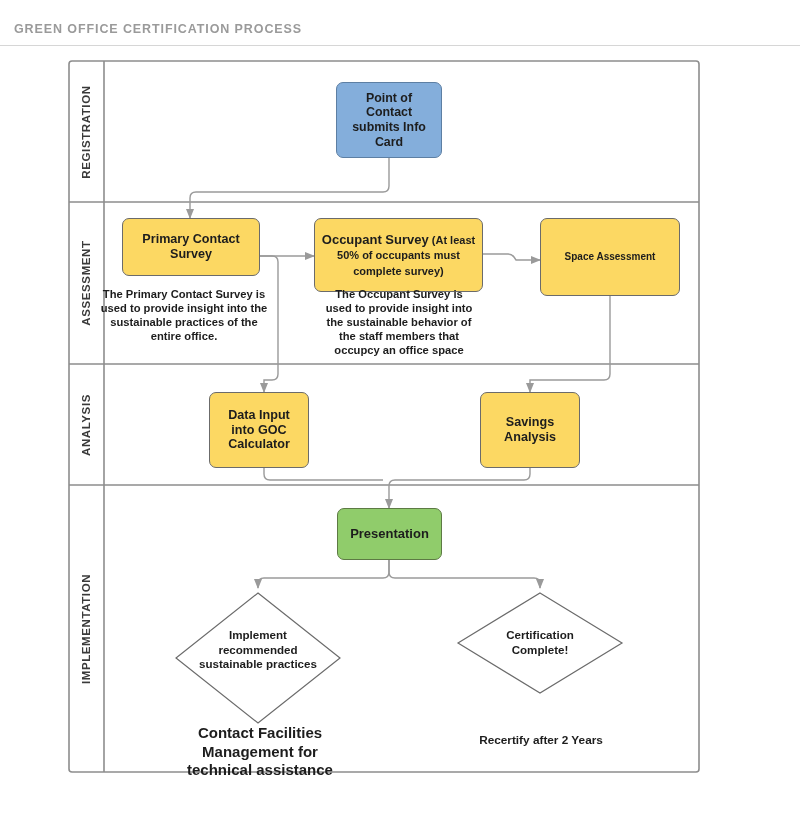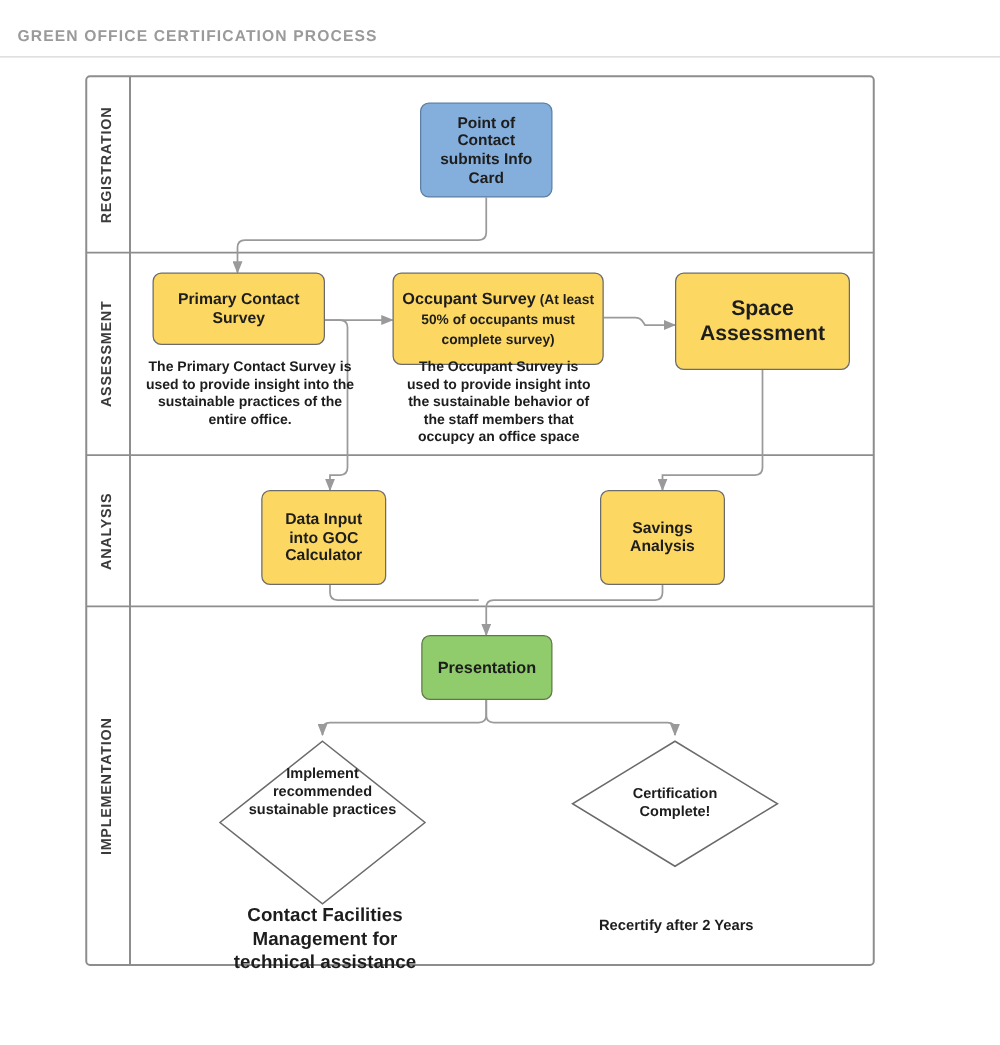--- a/index.html
+++ b/index.html
@@ -181,46 +181,46 @@
       <span>IMPLEMENTATION</span>
     </div>
 
     <div class="node amber" style="left:54px; top:158px; width:138px; height:58px; font-size:12.6px;">
       <span>Primary Contact Survey</span>
     </div>
 
     <div class="node blue" style="left:268px; top:22px; width:106px; height:76px; font-size:12.4px;">
       <span>Point of Contact submits Info Card</span>
     </div>
-    <div class="caption" style="left:48px; top:228px; width:168px;">The Primary Contact Survey is used to provide insight into the sustainable practices of the entire office.</div>
+    <div class="caption" style="left:32px; top:228px; width:168px;">The Primary Contact Survey is used to provide insight into the sustainable practices of the entire office.</div>
 
     <div class="node amber" style="left:246px; top:158px; width:169px; height:74px; font-size:13px;">
       <span>
         <span>Occupant Survey</span><span class="sub-small"> (At least 50% of occupants must complete survey)</span>
       </span>
     </div>
     <div class="caption" style="left:255px; top:228px; width:152px;">The Occupant Survey is used to provide insight into the sustainable behavior of the staff members that occupcy an office space</div>
 
-    <div class="node amber" style="left:472px; top:158px; width:140px; height:78px; font-size:17px;">
+    <div class="node amber" style="left:472px; top:158px; width:140px; height:78px; font-size:10px;">
       <span>Space Assessment</span>
     </div>
 
     <div class="node amber" style="left:141px; top:332px; width:100px; height:76px; font-size:12.6px;">
       <span>Data Input into GOC Calculator</span>
     </div>
 
     <div class="node amber" style="left:412px; top:332px; width:100px; height:76px; font-size:12.6px;">
       <span>Savings Analysis</span>
     </div>
 
     <div class="node green" style="left:269px; top:448px; width:105px; height:52px; font-size:13px;">
       <span>Presentation</span>
     </div>
 
-    <div class="diamond-label" style="left:128px; top:532px; width:124px; height:84px;">
+    <div class="diamond-label" style="left:128px; top:548px; width:124px; height:84px;">
       <span>Implement recommended sustainable practices</span>
     </div>
     <div class="diamond-label" style="left:412px; top:560px; width:120px; height:46px;">
       <span>Certification Complete!</span>
     </div>
 
     <div class="caption" style="left:118px; top:664px; width:148px; font-size:15px;">Contact Facilities Management for technical assistance</div>
     <div class="caption" style="left:392px; top:673px; width:162px; font-size:11.8px;">Recertify after 2 Years</div>
 
   </div>

